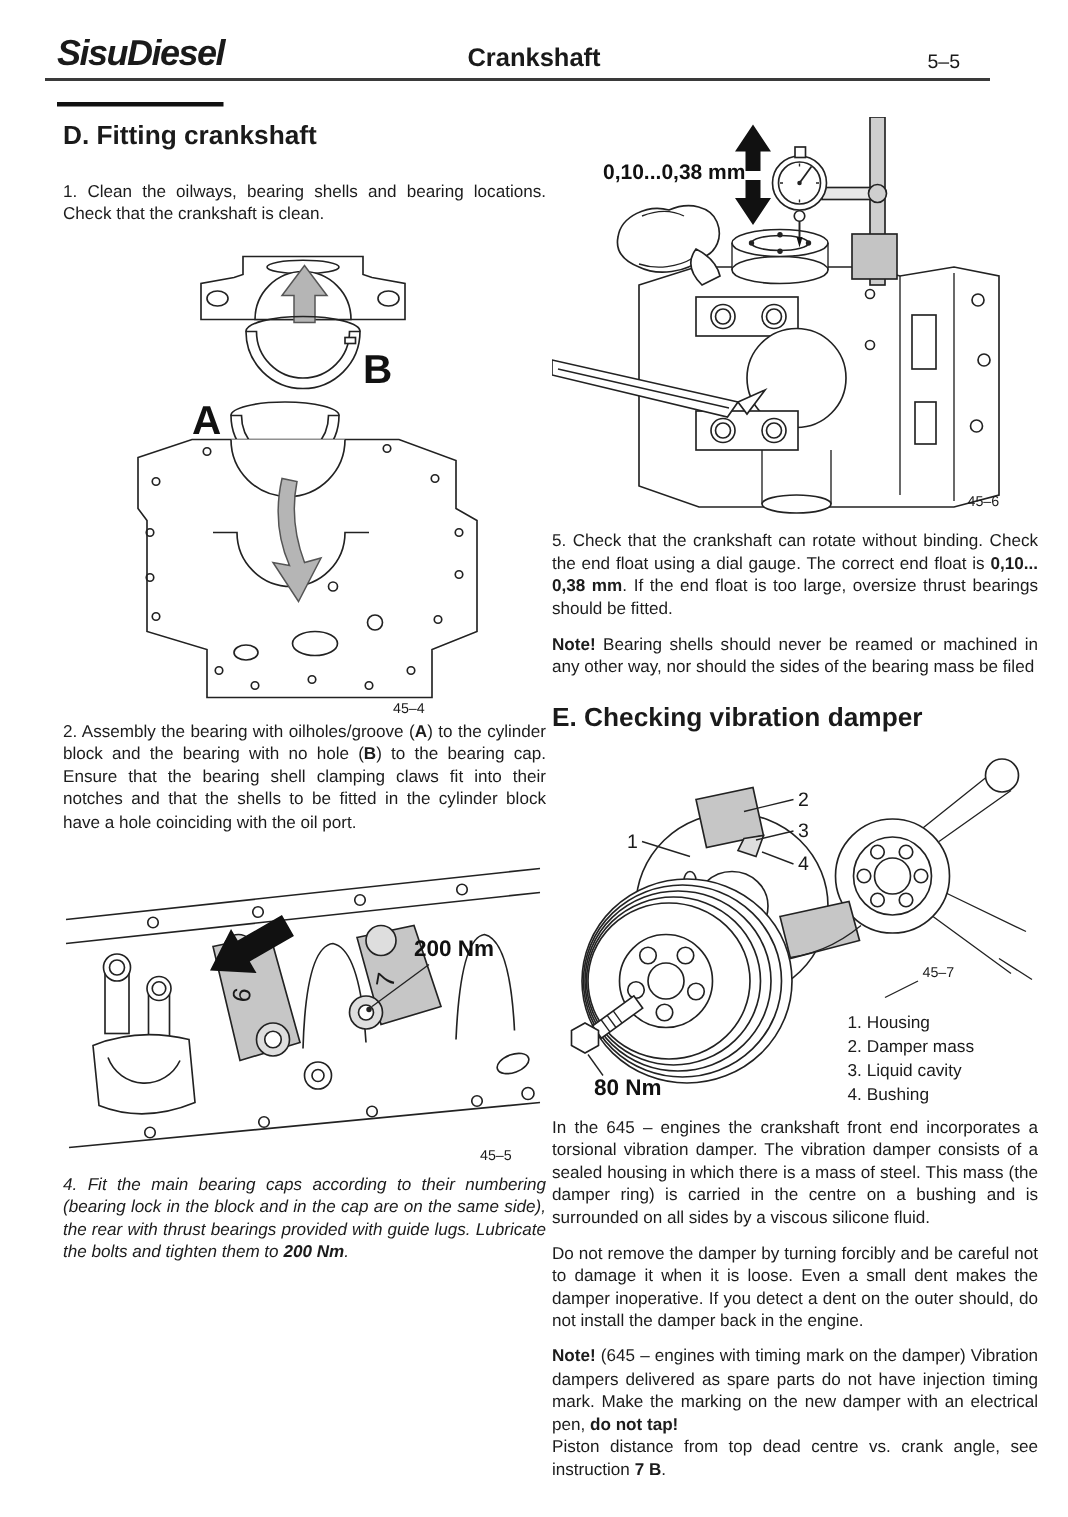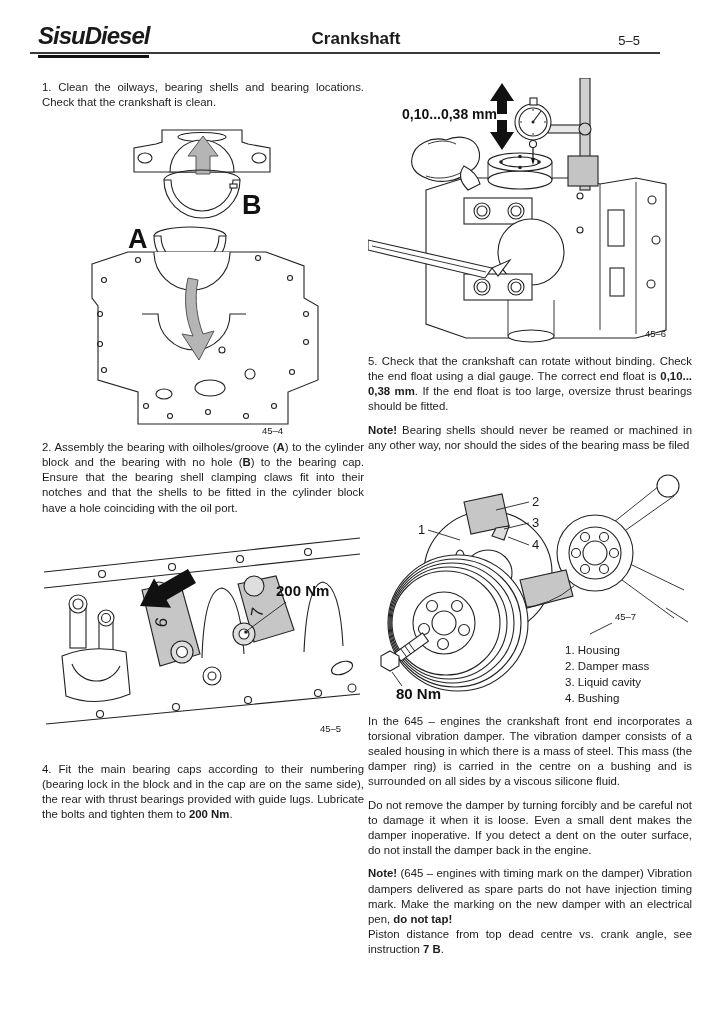--- a/index.html
+++ b/index.html
@@ -8,21 +8,21 @@
     width:712px; height:1011px; position:relative;
     font-family:"Liberation Sans", sans-serif;
     color:#1a1a1a;
   }
   .page { position:relative; width:712px; height:1011px; background:#fff; overflow:hidden; }
 
   
   .logo {
     position:absolute; left:38px; top:22px;
     font-size:24px; font-weight:bold; font-style:italic;
-    letter-spacing:-1px; padding-bottom:5px;
+    letter-spacing:-1px; padding-bottom:18px;
     border-bottom:3px solid #111;
   }
   .doc-title {
     position:absolute; left:0; right:0; top:29px; text-align:center;
     font-size:17px; font-weight:bold;
   }
   .page-num { position:absolute; right:72px; top:33px; font-size:13px; }
   .header-rule { position:absolute; left:30px; top:52px; width:630px; height:2px; background:#3a3a3a; }
 
   
@@ -61,20 +61,21 @@
 
 <div class="page">
 
   <div class="logo">SisuDiesel</div>
   <div class="doc-title">Crankshaft</div>
   <div class="page-num">5–5</div>
   <div class="header-rule"></div>
 
   <div class="col-left">
 
+    <h2 class="section">D. Fitting crankshaft</h2>
 
     <p class="body-text mb13">1. Clean the oilways, bearing shells and bearing locations. Check that the crankshaft is clean.</p>
 
     <figure>
       <svg width="322" height="312" viewBox="0 0 322 312">
 
         <g>
           <path class="s" d="M120,2 L200,2 L200,14 L206,16 L228,20 L228,44 L92,44 L92,20 L114,16 L120,14 Z"></path>
           <ellipse class="s" cx="160" cy="9" rx="24" ry="4.5"></ellipse>
           <path class="s" d="M128,44 A32,32 0 0 1 192,44 Z"></path>
@@ -184,21 +185,21 @@
         <circle class="s" cx="58" cy="188" r="3.5"></circle>
           <circle class="s" cx="134" cy="181" r="3.5"></circle>
         <circle class="s" cx="206" cy="174" r="3.5"></circle>
           <circle class="s" cx="276" cy="167" r="3.5"></circle>
         <ellipse class="s" cx="300" cy="142" rx="11" ry="6" transform="rotate(-20 300 142)"></ellipse>
         <circle class="s" cx="310" cy="162" r="4"></circle>
         <text class="fignum" x="278" y="206">45–5</text>
       </svg>
     </figure>
 
-    <p class="body-text" style="margin-top:24px;"><span>4. Fit the main bearing caps according to their numbering (bearing lock in the block and in the cap are on the same side), the rear with thrust bearings provided with guide lugs. Lubricate the bolts and tighten them to </span><b>200 Nm</b><span>.</span></p>
+    <p class="body-text" style="margin-top:4px;font-style:italic;"><span>4. Fit the main bearing caps according to their numbering (bearing lock in the block and in the cap are on the same side), the rear with thrust bearings provided with guide lugs. Lubricate the bolts and tighten them to </span><b>200 Nm</b><span>.</span></p>
   </div>
 
   <div class="col-right">
 
     <figure>
       <svg width="324" height="270" viewBox="0 0 324 270">
 
         <g>
           <path class="s" d="M58,112 L96,100 L210,100 L232,106 L268,100 L298,106 L298,252 L268,260 L98,260 L58,246 Z"></path>
           <path class="thin" d="M232,106 L232,252"></path>
@@ -270,20 +271,21 @@
         <path class="blk" d="M134,72 L146,54 L139,54 L139,42 L129,42 L129,54 L122,54 Z"></path>
         <text x="34" y="41" font-size="14" font-weight="bold" fill="#111">0,10...0,38 mm</text>
         <text class="fignum" x="277" y="259">45–6</text>
       </svg>
     </figure>
 
     <p class="body-text mb9" style="margin-top:6px;"><span>5. Check that the crankshaft can rotate without binding. Check the end float using a dial gauge. The correct end float is </span><b>0,10... 0,38 mm</b><span>. If the end float is too large, oversize thrust bearings should be fitted.</span></p>
 
     <p class="body-text mb14"><b>Note!</b><span> Bearing shells should never be reamed or machined in any other way, nor should the sides of the bearing mass be filed</span></p>
 
+    <h2 class="section">E. Checking vibration damper</h2>
 
     <figure>
       <svg width="324" height="238" viewBox="0 0 324 238">
 
         <path class="thin" d="M246,54 L296,14 M258,62 L306,28 M262,96 L316,122 M254,112 L306,150 M298,140 L320,154"></path>
         <circle class="s" cx="300" cy="18" r="11"></circle>
 
         <g>
           <circle class="s" cx="227" cy="85" r="38"></circle>
           <circle class="s" cx="227" cy="85" r="26"></circle>
@@ -349,19 +351,19 @@
         <text class="legend" x="197" y="202">2. Damper mass</text>
         <text class="legend" x="197" y="218">3. Liquid cavity</text>
         <text class="legend" x="197" y="234">4. Bushing</text>
 
         <text class="torque" x="28" y="231">80 Nm</text>
       </svg>
     </figure>
 
     <p class="body-text mb9" style="margin-top:8px;">In the 645 – engines the crankshaft front end incorporates a torsional vibration damper. The vibration damper consists of a sealed housing in which there is a mass of steel. This mass (the damper ring) is carried in the centre on a bushing and is surrounded on all sides by a viscous silicone fluid.</p>
 
-    <p class="body-text mb8">Do not remove the damper by turning forcibly and be careful not to damage it when it is loose. Even a small dent makes the damper inoperative. If you detect a dent on the outer surface, do not install the damper back in the engine.</p>
+    <p class="body-text mb8">Do not remove the damper by turning forcibly and be careful not to damage it when it is loose. Even a small dent makes the damper inoperative. If you detect a dent on the outer should, do not install the damper back in the engine.</p>
 
     <p class="body-text"><b>Note!</b><span> (645 – engines with timing mark on the damper) Vibration dampers delivered as spare parts do not have injection timing mark. Make the marking on the new damper with an electrical pen, </span><b>do not tap!</b></p>
     <p class="body-text"><span>Piston distance from top dead centre vs. crank angle, see instruction </span><b>7 B</b><span>.</span></p>
   </div>
 
 </div>
 
 </body></html>

